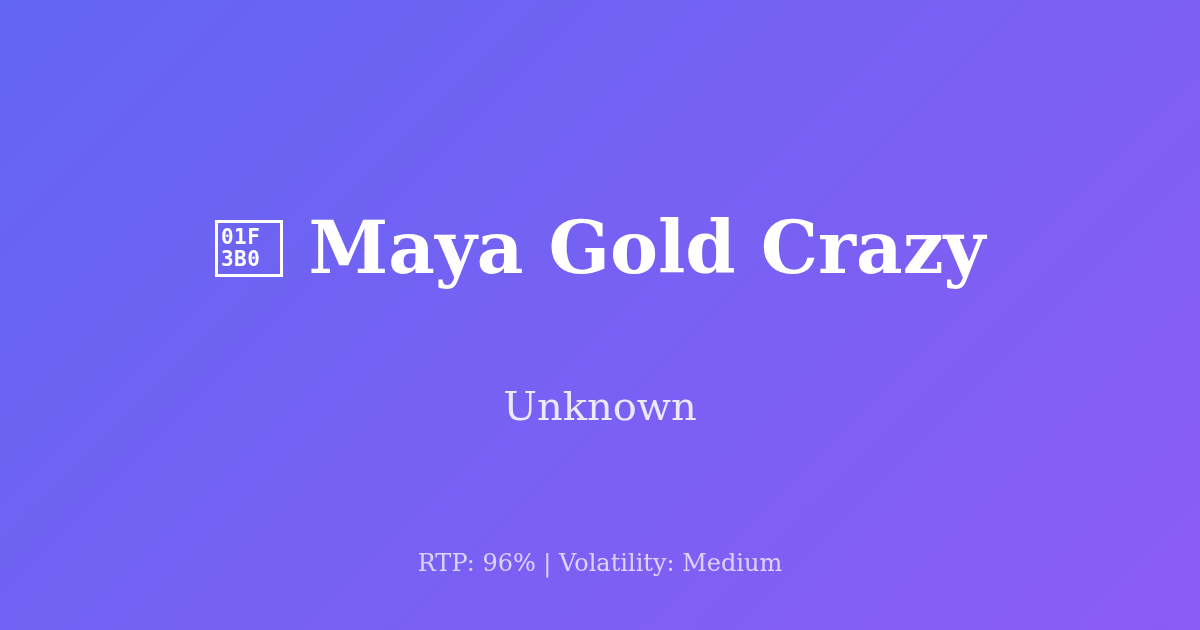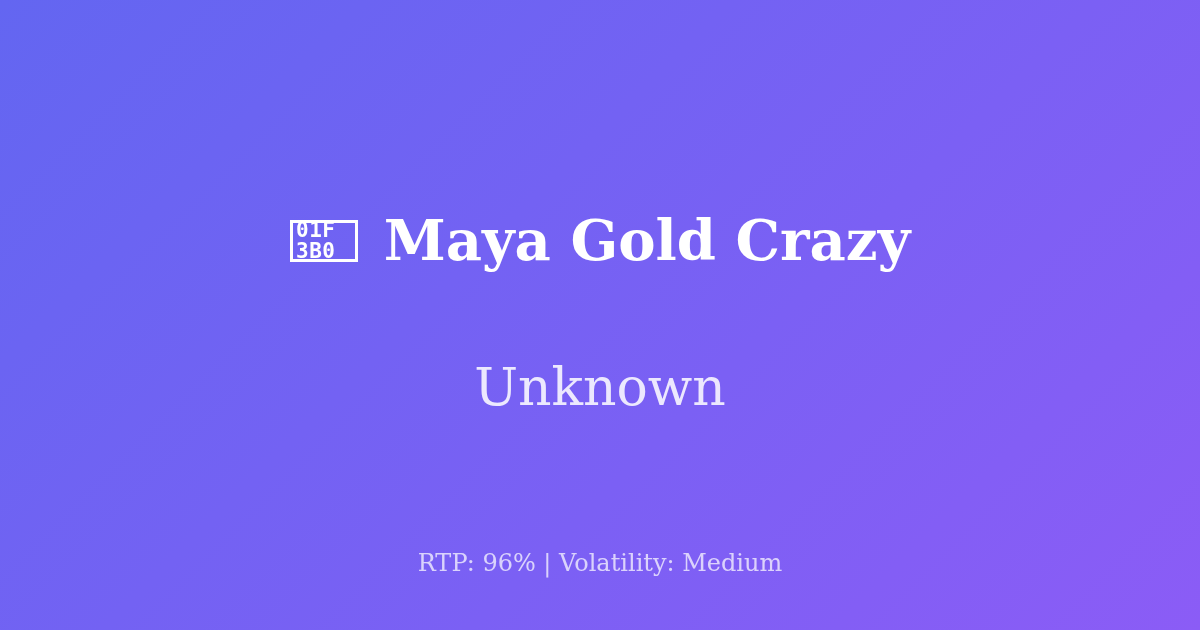--- a/index.html
+++ b/index.html
@@ -35,21 +35,21 @@
     justify-content: center;
     gap: 26px;
     margin-top: -38px;
     padding: 0 40px;
   }
 
   
   .tofu-glyph {
     box-sizing: border-box;
     width: 68px;
-    height: 42px;
+    height: 57px;
     border: 3px solid #ffffff;
     display: flex;
     flex-direction: column;
     align-items: center;
     justify-content: center;
     flex: 0 0 auto;
     line-height: 1;
     padding: 1px 16px 0 0;
   }
 
@@ -58,33 +58,33 @@
     font-family: "DejaVu Sans Mono", "Liberation Mono", monospace;
     font-size: 21px;
     font-weight: 700;
     line-height: 1.03;
     letter-spacing: 0.5px;
     color: #ffffff;
   }
 
   .game-title {
     font-family: "DejaVu Serif", "Liberation Serif", serif;
-    font-size: 56px;
+    font-size: 72px;
     font-weight: 700;
     color: #ffffff;
     line-height: 1.06;
     white-space: nowrap;
     letter-spacing: 0px;
   }
 
   
   .provider {
     margin-top: 48px;
     font-family: "DejaVu Serif", "Liberation Serif", serif;
-    font-size: 52px;
+    font-size: 40px;
     font-weight: 400;
     color: rgba(255, 255, 255, 0.86);
     line-height: 1.2;
     text-align: center;
   }
 
   
   .meta-footer {
     position: absolute;
     left: 0;

